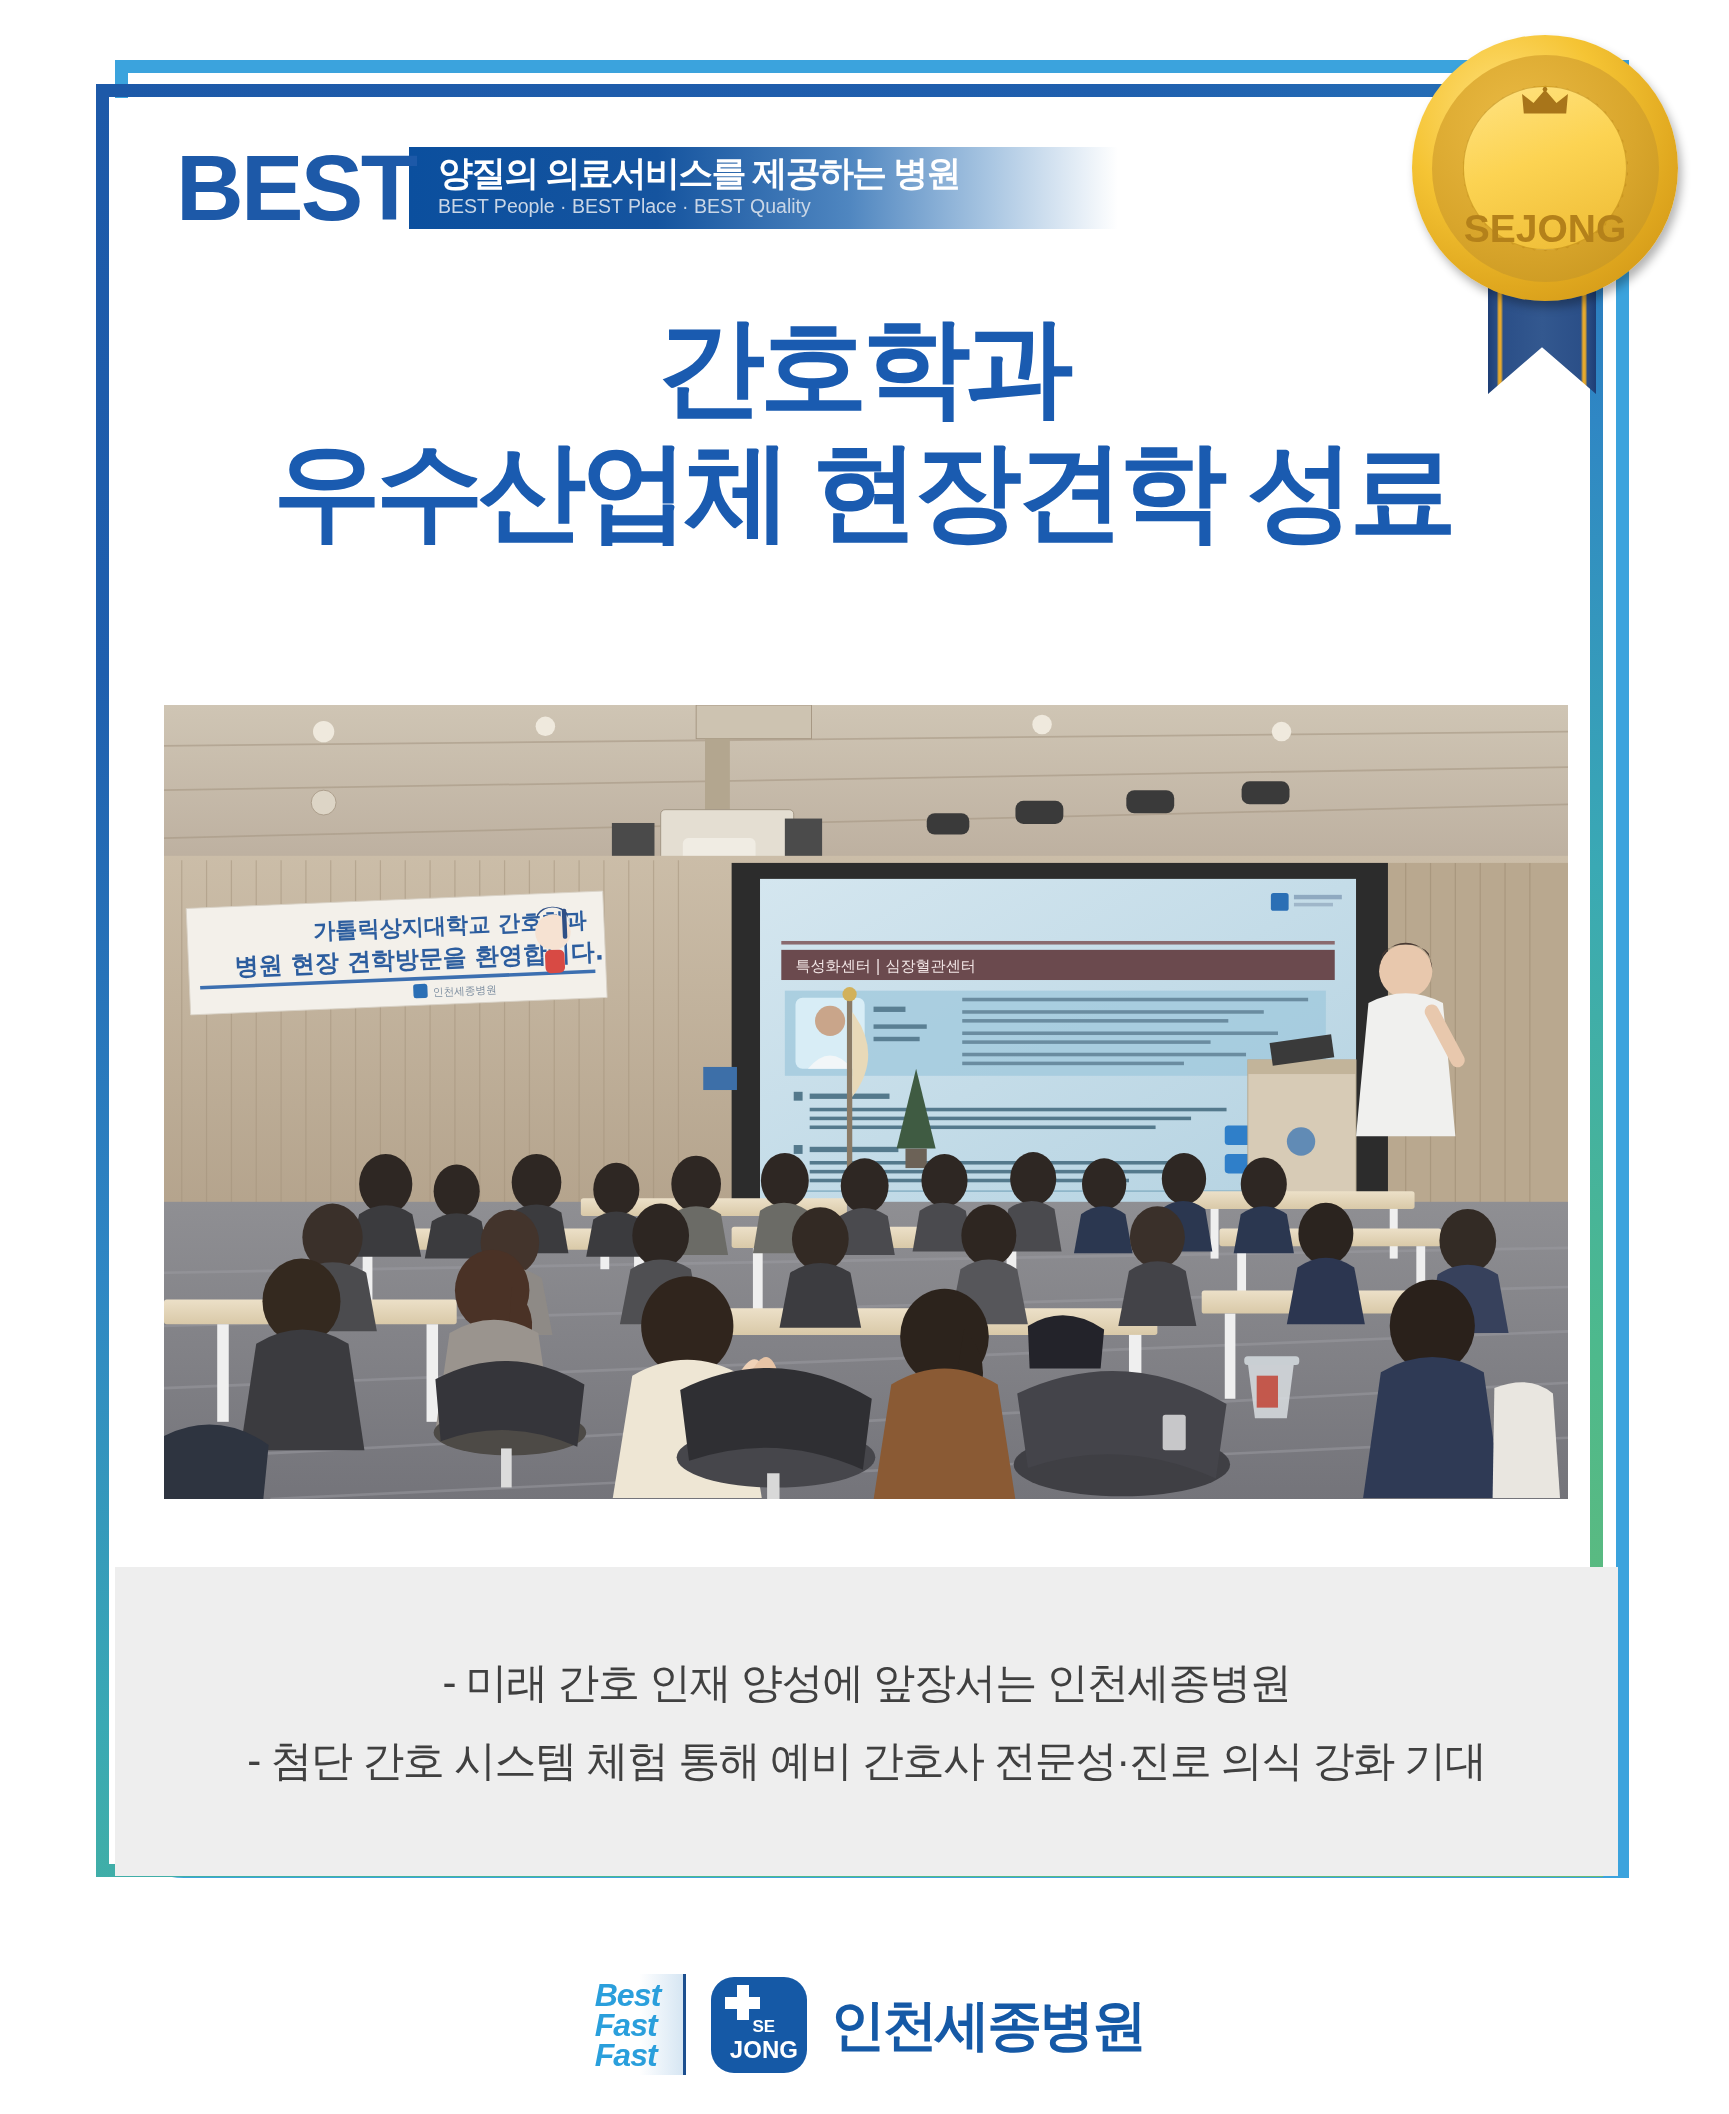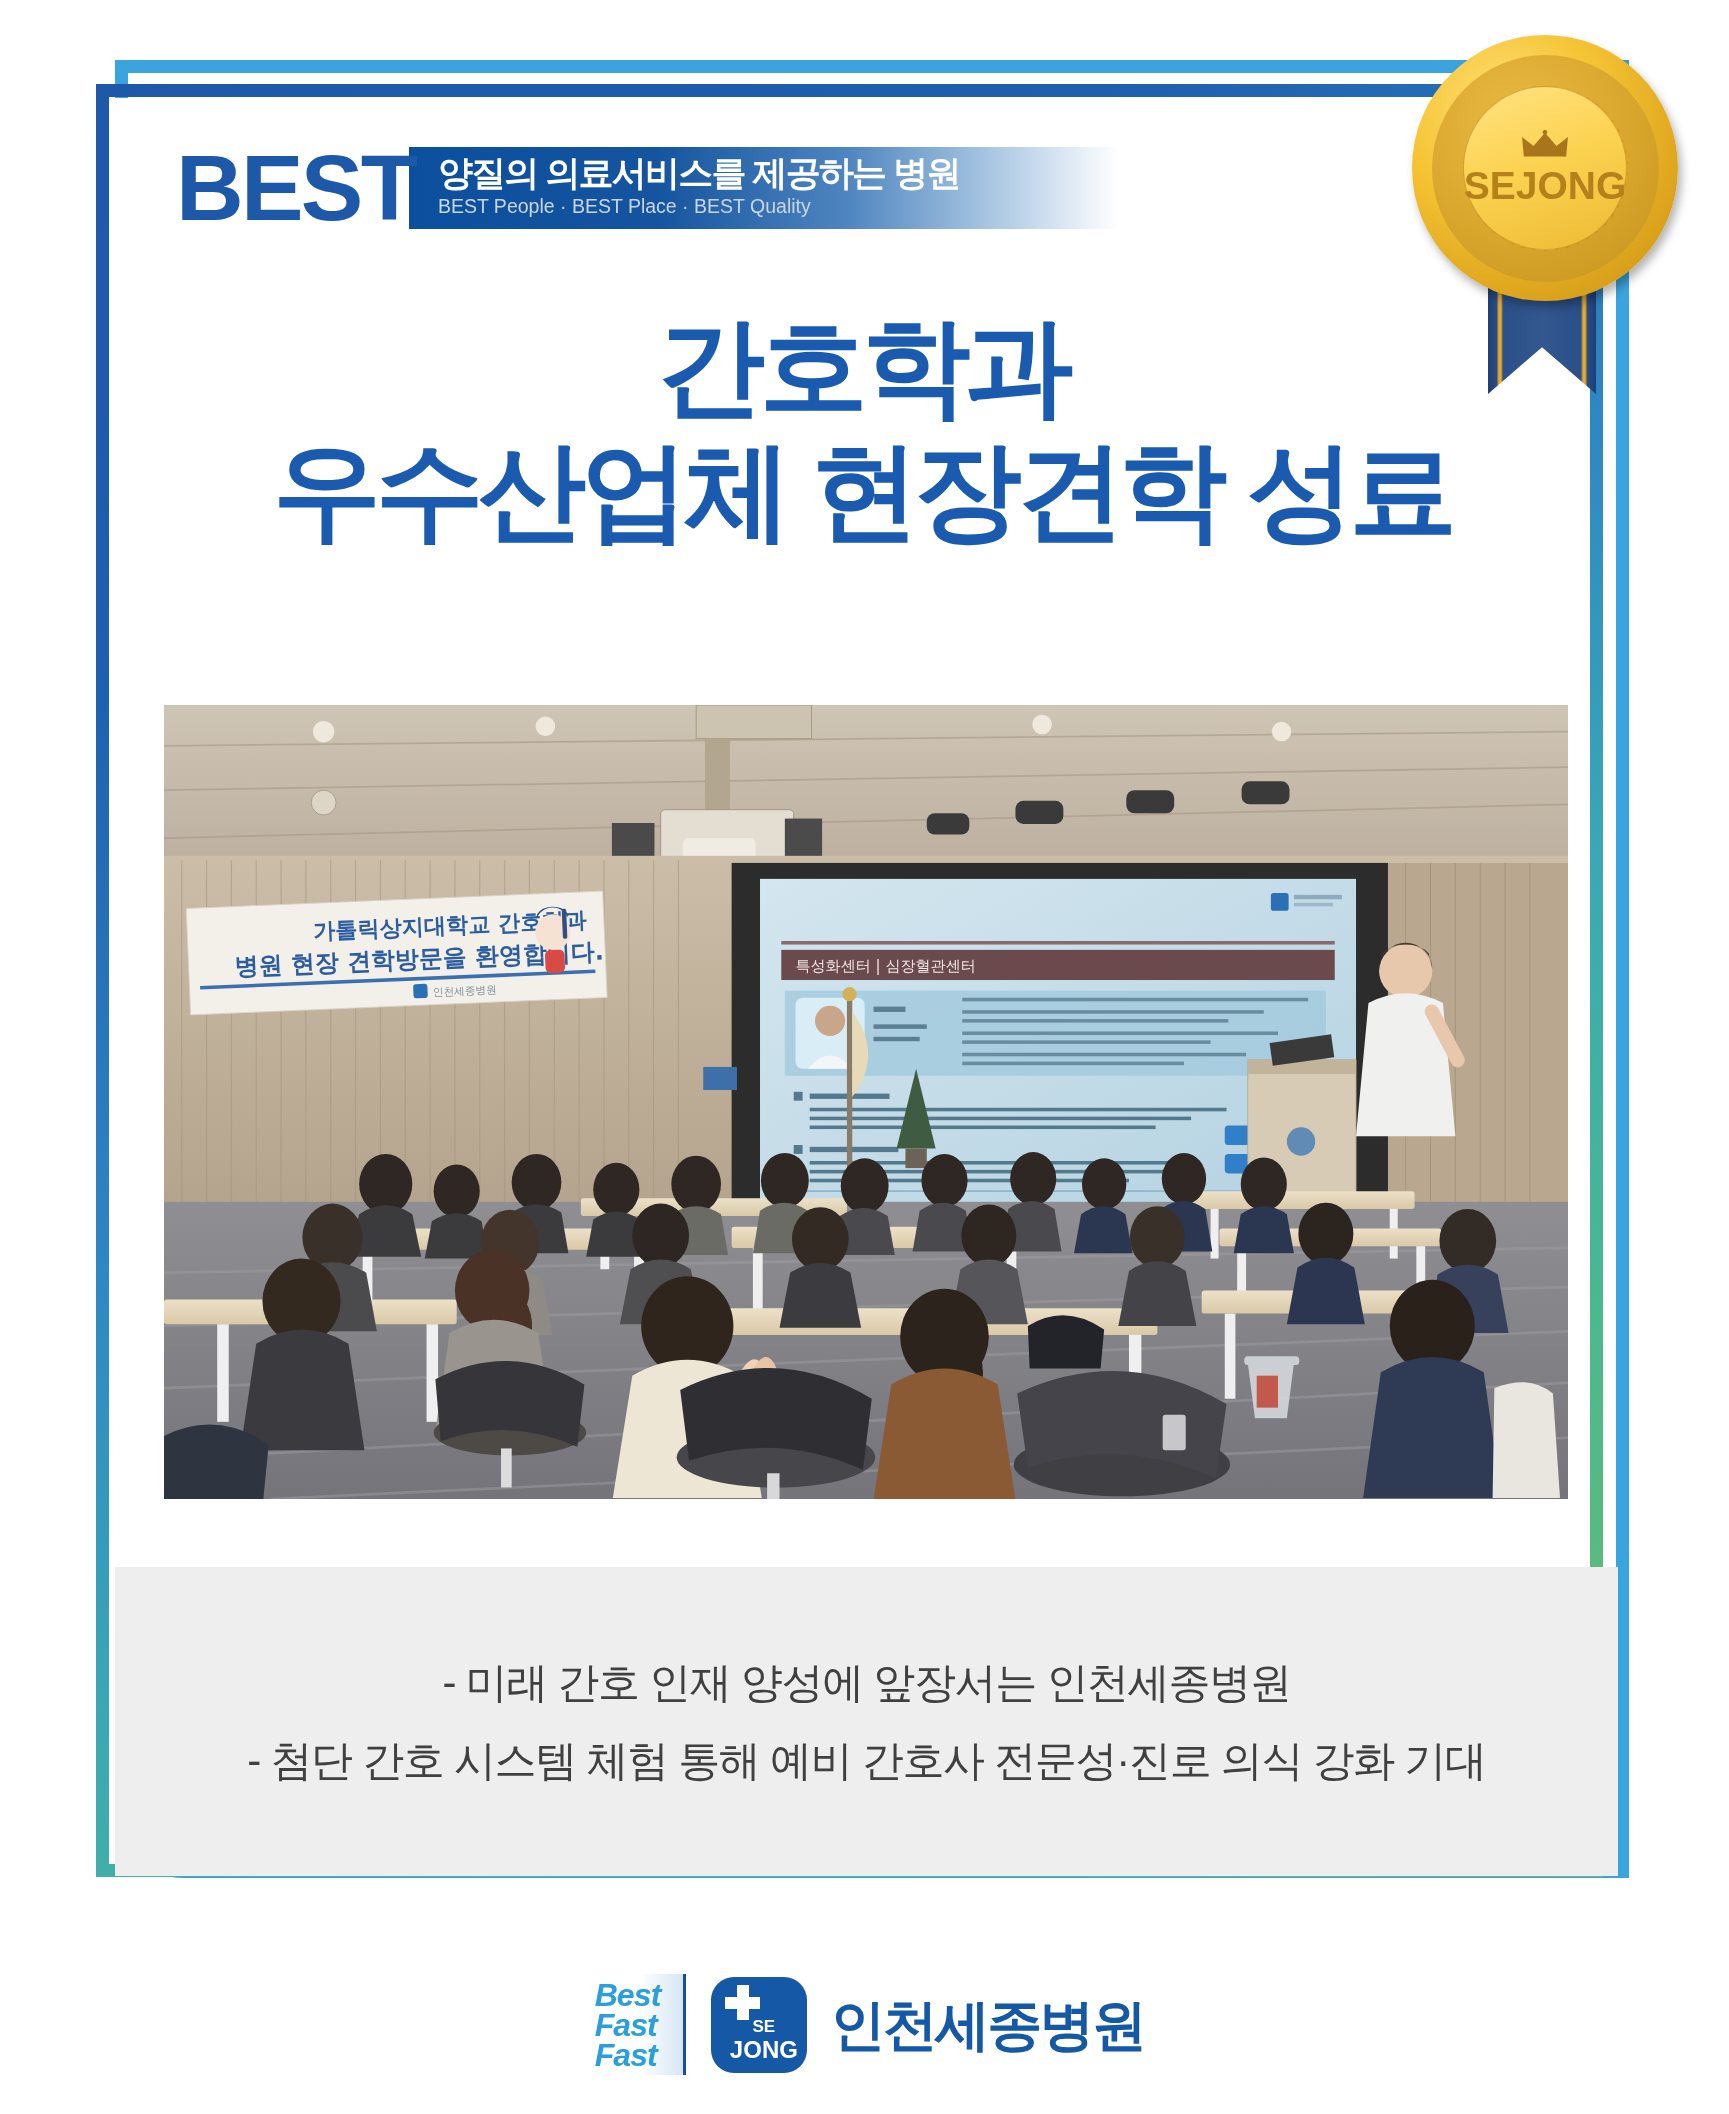--- a/index.html
+++ b/index.html
@@ -64,21 +64,21 @@
     box-shadow: 3.5px 6.2px 9.8px rgba(0,0,0,.3);
   }
   .medal-ring {
     position: absolute; left: 19.5px; top: 19.5px; right: 19.5px; bottom: 19.5px; border-radius: 50%;
     background: radial-gradient(circle at 38% 30%, #e9b943 0%, #d9a62c 55%, #c4921c 100%);
   }
   .medal-inner {
     position: absolute; left: 51px; top: 51px; right: 51px; bottom: 51px; border-radius: 50%;
     background: linear-gradient(160deg, #ffe383 0%, #fcd352 45%, #edba33 100%);
     border: 1.8px solid rgba(183,130,14,.55);
-    display: flex; flex-direction: column; align-items: center; justify-content: center;
+    display: flex; flex-direction: column; align-items: center; justify-content: space-between;
   }
   .medal-text { font-size: 39px; font-weight: 700; color: #b4811a; letter-spacing: 0px; line-height: 41px; margin-top: 3.5px; }
   .crown-icon { display: block; margin-bottom: 1.8px; }
   .laurel { position: absolute; left: 26.6px; top: 26.6px; right: 26.6px; bottom: 26.6px; pointer-events: none; }
 
   
   .title-block { position: absolute; left: 109px; top: 306px; width: 1481px; text-align: center; padding-left: 26px; }
   .title-line {
     color: #1a5bb0; font-weight: 700; letter-spacing: -5.3px;
     font-family: "Liberation Sans", "DejaVu Sans", sans-serif;

